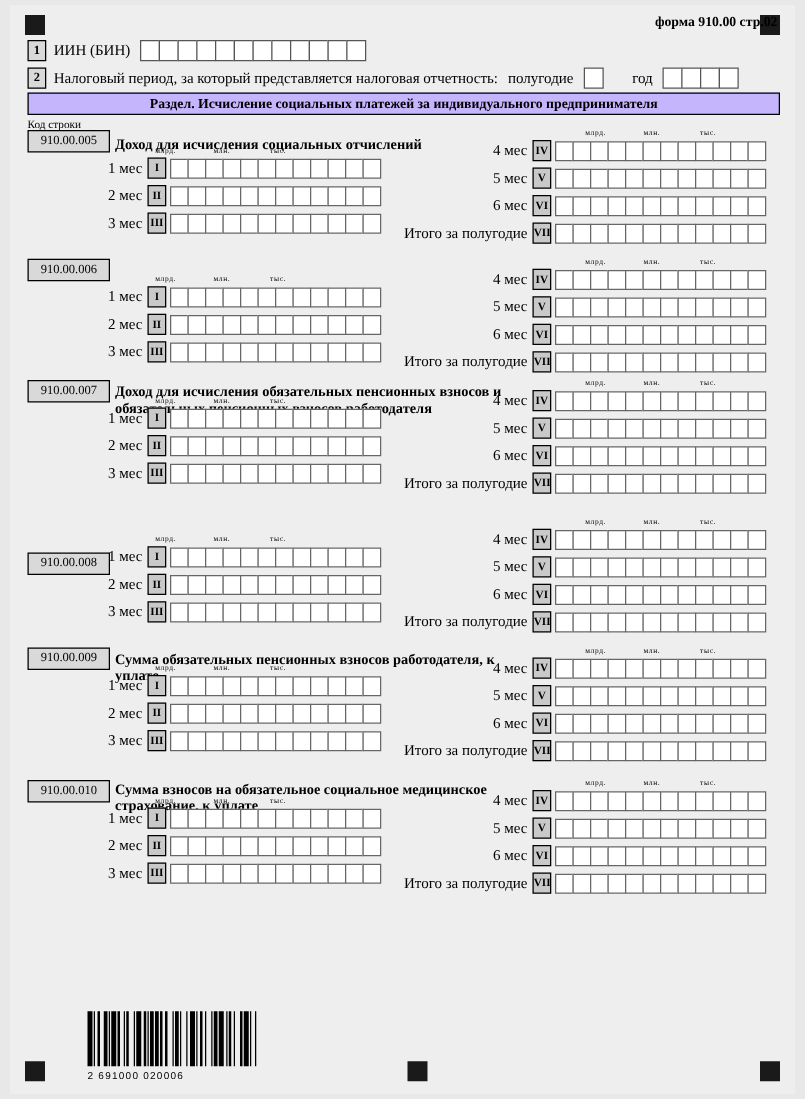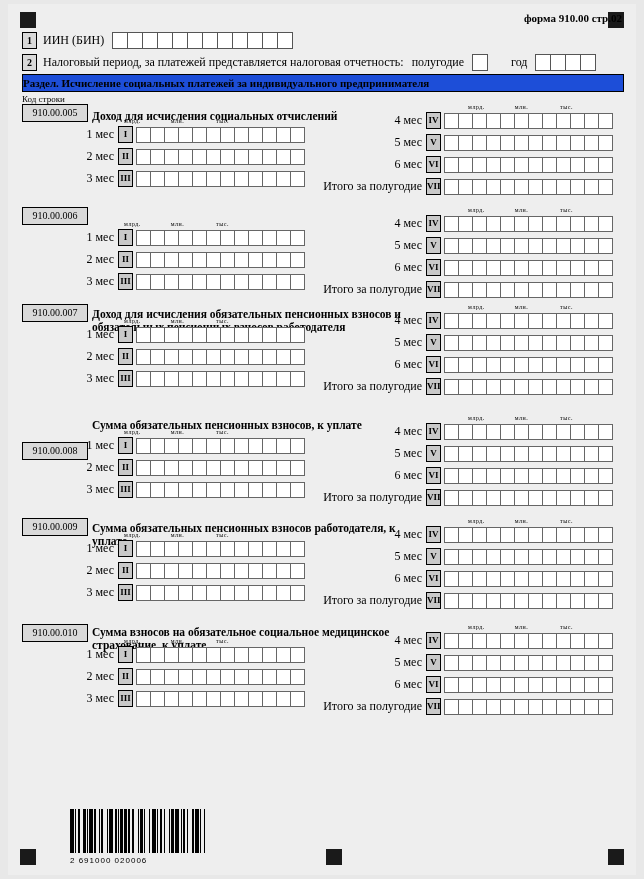--- a/index.html
+++ b/index.html
@@ -38,22 +38,22 @@
   }
   .lbl{font-size:12px;margin-right:8px;white-space:nowrap;}
   .cells{display:flex;}
   .cell{
     width:16px;height:17px;border:1px solid #555;background:#fff;margin-right:-1px;
     box-sizing:border-box;
   }
 
   .section-bar{
     position:absolute;left:14px;top:70px;width:600px;height:16px;
-    background:#1d4ed8;border:1px solid #000;
-    font-size:11px;font-weight:bold;text-align:left;line-height:16px;
+    background:#c4b5fd;border:1px solid #000;
+    font-size:11px;font-weight:bold;text-align:center;line-height:16px;
   }
 
   .kod{position:absolute;left:14px;top:90px;font-size:9px;}
 
   .block{position:absolute;left:14px;width:600px;}
   .code-badge{
     position:absolute;left:0;width:64px;height:16px;border:1px solid #000;background:#d9d9d9;
     font-size:10px;text-align:center;line-height:16px;font-weight:normal;
   }
   .block-title{
@@ -104,21 +104,21 @@
         <div class="cell"></div>
         <div class="cell"></div>
         <div class="cell"></div>
         <div class="cell"></div>
         <div class="cell"></div>
       </div>
   </div>
 
   <div class="row2">
     <div class="numbox">2</div>
-    <div class="lbl">Налоговый период, за платежей представляется налоговая отчетность:</div>
+    <div class="lbl">Налоговый период, за который представляется налоговая отчетность:</div>
     <div class="lbl">полугодие</div>
     <div class="cells" id="half-cells">
         <div class="cell"></div>
       </div>
     <div class="lbl" style="margin-left:24px;">год</div>
     <div class="cells" id="year-cells">
         <div class="cell"></div>
         <div class="cell"></div>
         <div class="cell"></div>
         <div class="cell"></div>
@@ -543,21 +543,20 @@
             <div class="g"></div>
             <div class="g"></div>
             <div class="g"></div>
             <div class="g"></div>
             <div class="g"></div>
           </div>
         </div>
       </div>
       <div class="block" style="top: 411px; height: 100px;">
         <div class="code-badge" style="top: 0px; margin-top: 27px;">910.00.008</div>
-        <div class="block-title" style="top: 4px;">Сумма обязательных пенсионных взносов, к уплате</div>
         <div class="hdr" style="left: 88px; top: 14px;">
           <span>млрд.</span>
           <span>млн.</span>
           <span>тыс.</span>
         </div>
         <div class="hdr" style="left: 432px; top: 0px;">
           <span>млрд.</span>
           <span>млн.</span>
           <span>тыс.</span>
         </div>

